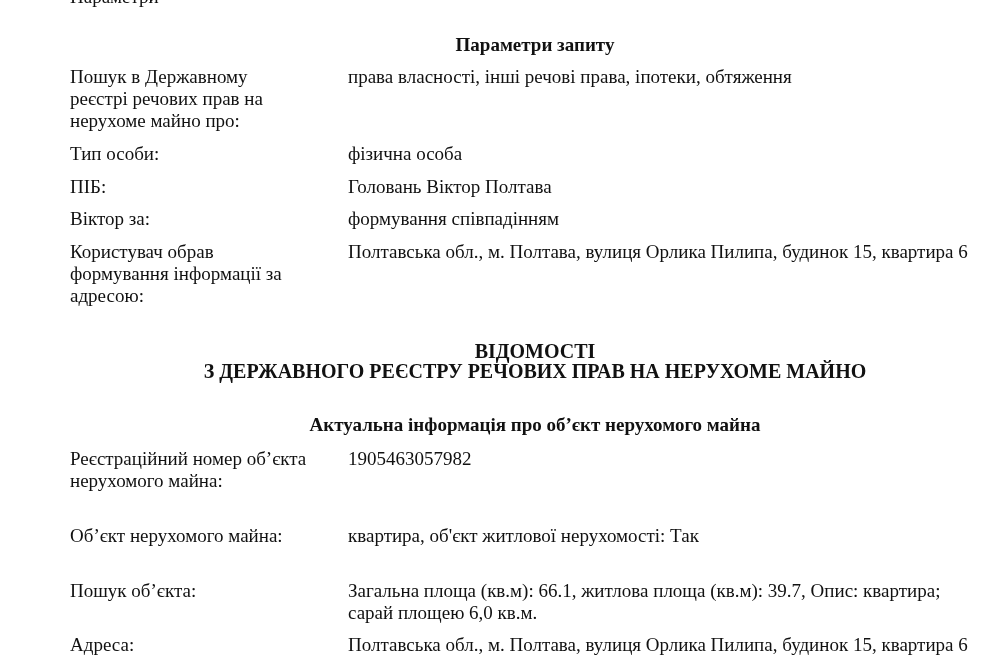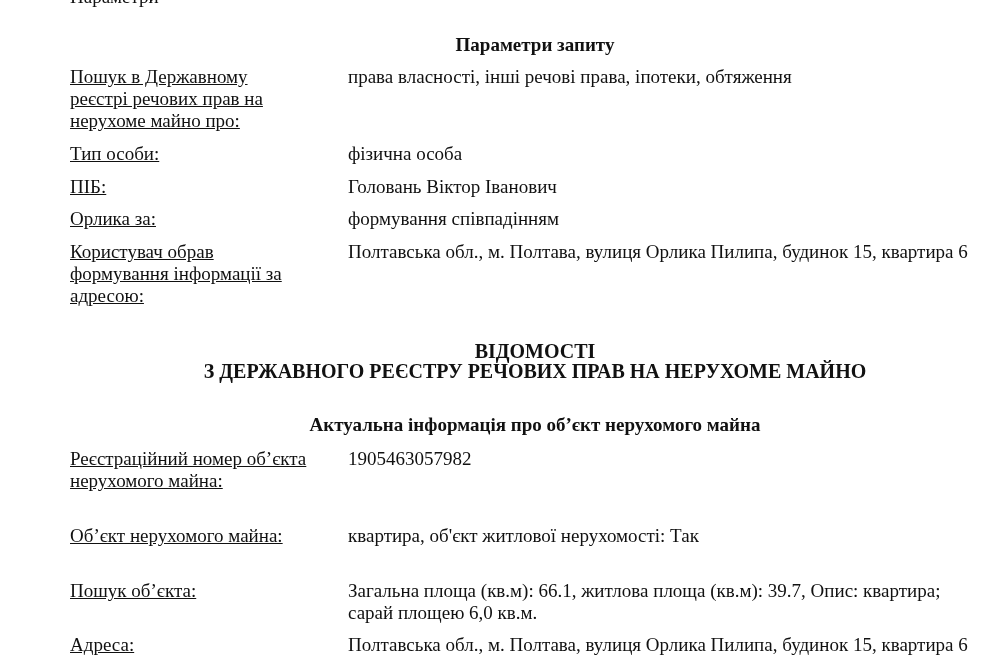--- a/index.html
+++ b/index.html
@@ -47,21 +47,20 @@
       left: 70px;
       width: 900px;
       font-size: 19px;
       line-height: 22px;
     }
     .row .label {
       position: absolute;
       left: 0;
       top: 0;
       width: 240px;
-      text-decoration: underline;
     }
     .row .value {
       position: absolute;
       left: 278px;
       top: 0;
       width: 640px;
     }
   </style>
 </head>
 <body>
@@ -77,25 +76,25 @@
     <div class="value">права власності, інші речові права, іпотеки, обтяження</div>
   </div>
 
   <div class="row" style="top:143px;">
     <div class="label">Тип особи:</div>
     <div class="value">фізична особа</div>
   </div>
 
   <div class="row" style="top:176px;">
     <div class="label">ПІБ:</div>
-    <div class="value">Головань Віктор Іванович</div>
+    <div class="value">Головань Віктор Полтава</div>
   </div>
 
   <div class="row" style="top:208px;">
-    <div class="label">Орлика за:</div>
+    <div class="label">Віктор за:</div>
     <div class="value">формування співпадінням</div>
   </div>
 
   <div class="row" style="top:241px;">
     <div class="label">Користувач обрав формування інформації за адресою:</div>
     <div class="value">Полтавська обл., м. Полтава, вулиця Орлика Пилипа, будинок 15, квартира 6</div>
   </div>
 
   <div class="heading big" style="top:341px;">ВІДОМОСТІ</div>
   <div class="heading big" style="top:361px;">З ДЕРЖАВНОГО РЕЄСТРУ РЕЧОВИХ ПРАВ НА НЕРУХОМЕ МАЙНО</div>

